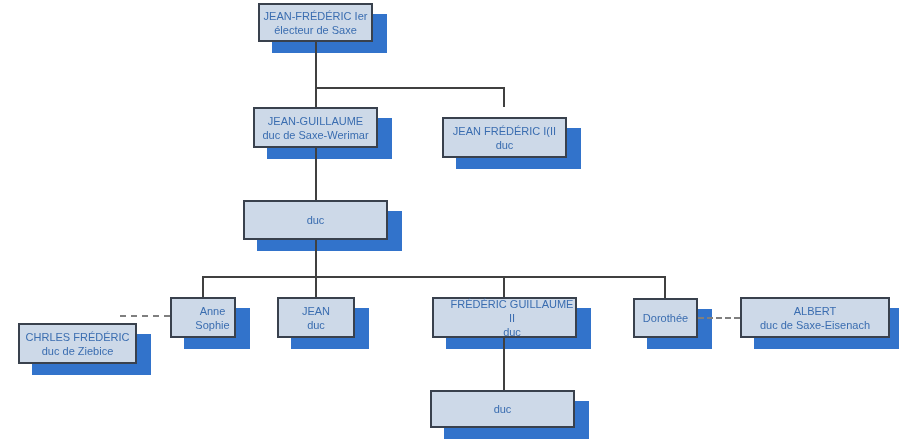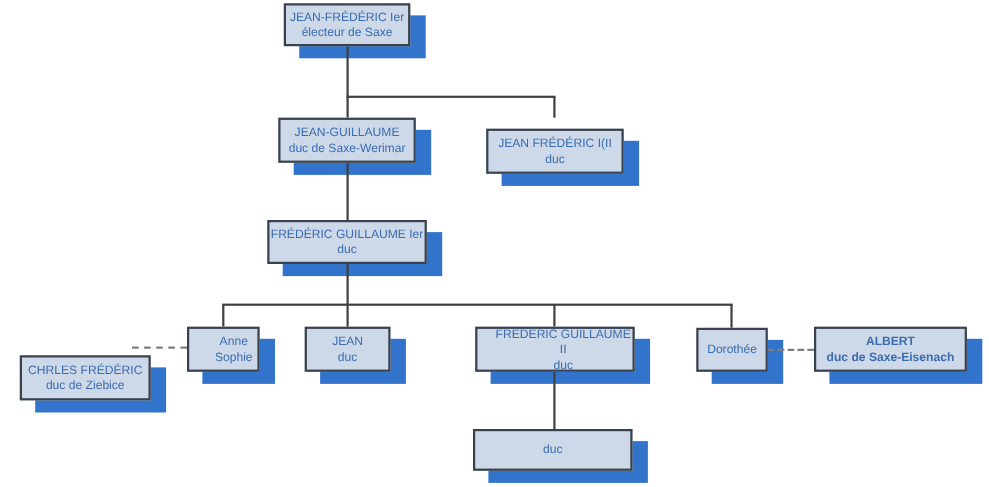--- a/index.html
+++ b/index.html
@@ -87,21 +87,20 @@
     <span>JEAN-GUILLAUME</span>
     <span>duc de Saxe-Werimar</span>
   </div>
 
   <div class="node" style="left:442px; top:117px; width:125px; height:41px;">
     <span>JEAN FRÉDÉRIC I(II</span>
     <span>duc</span>
   </div>
 
   <div class="node" style="left:243px; top:200px; width:145px; height:40px;">
-    <span>FRÉDÉRIC GUILLAUME Ier</span>
     <span>duc</span>
   </div>
 
   <div class="node" style="left:18px;   top:296px; width:119px; height:41px;margin-top:27px;">
     <span>CHRLES FRÉDÉRIC</span>
     <span>duc de Ziebice</span>
   </div>
 
   <div class="node" style="left:170px; top:297px; width:66px;  height:41px;padding-left:19px;">
     <span>Anne</span>
@@ -115,21 +114,21 @@
 
   <div class="node" style="left:432px; top:297px; width:145px; height:41px;padding-left:15px;">
     <span>FRÉDÉRIC GUILLAUME II</span>
     <span>duc</span>
   </div>
 
   <div class="node" style="left:633px; top:298px; width:65px;  height:40px;">
     <span>Dorothée</span>
   </div>
 
-  <div class="node" style="left:740px; top:297px; width:139px; height:41px;font-weight:bold;">
+  <div class="node" style="left:740px; top:297px; width:150px; height:41px;">
     <span>ALBERT</span>
     <span>duc de Saxe-Eisenach</span>
   </div>
 
   <div class="node" style="left:430px; top:390px; width:145px; height:38px;">
     <span>duc</span>
   </div>
 
 </div>
 

